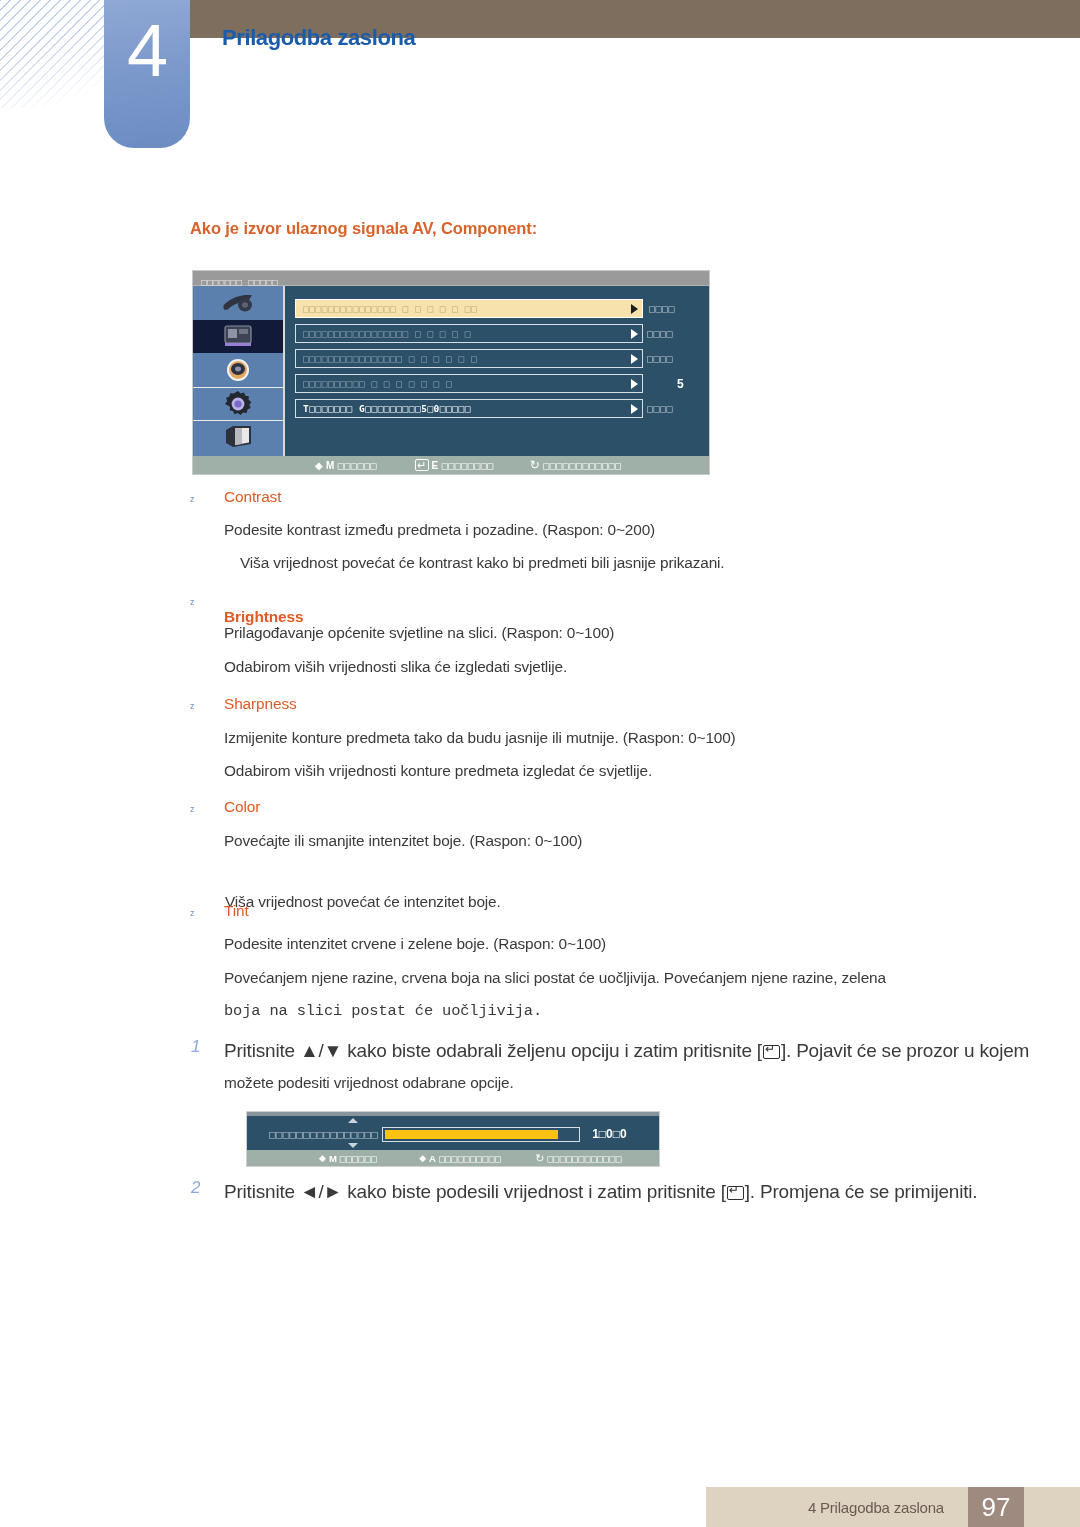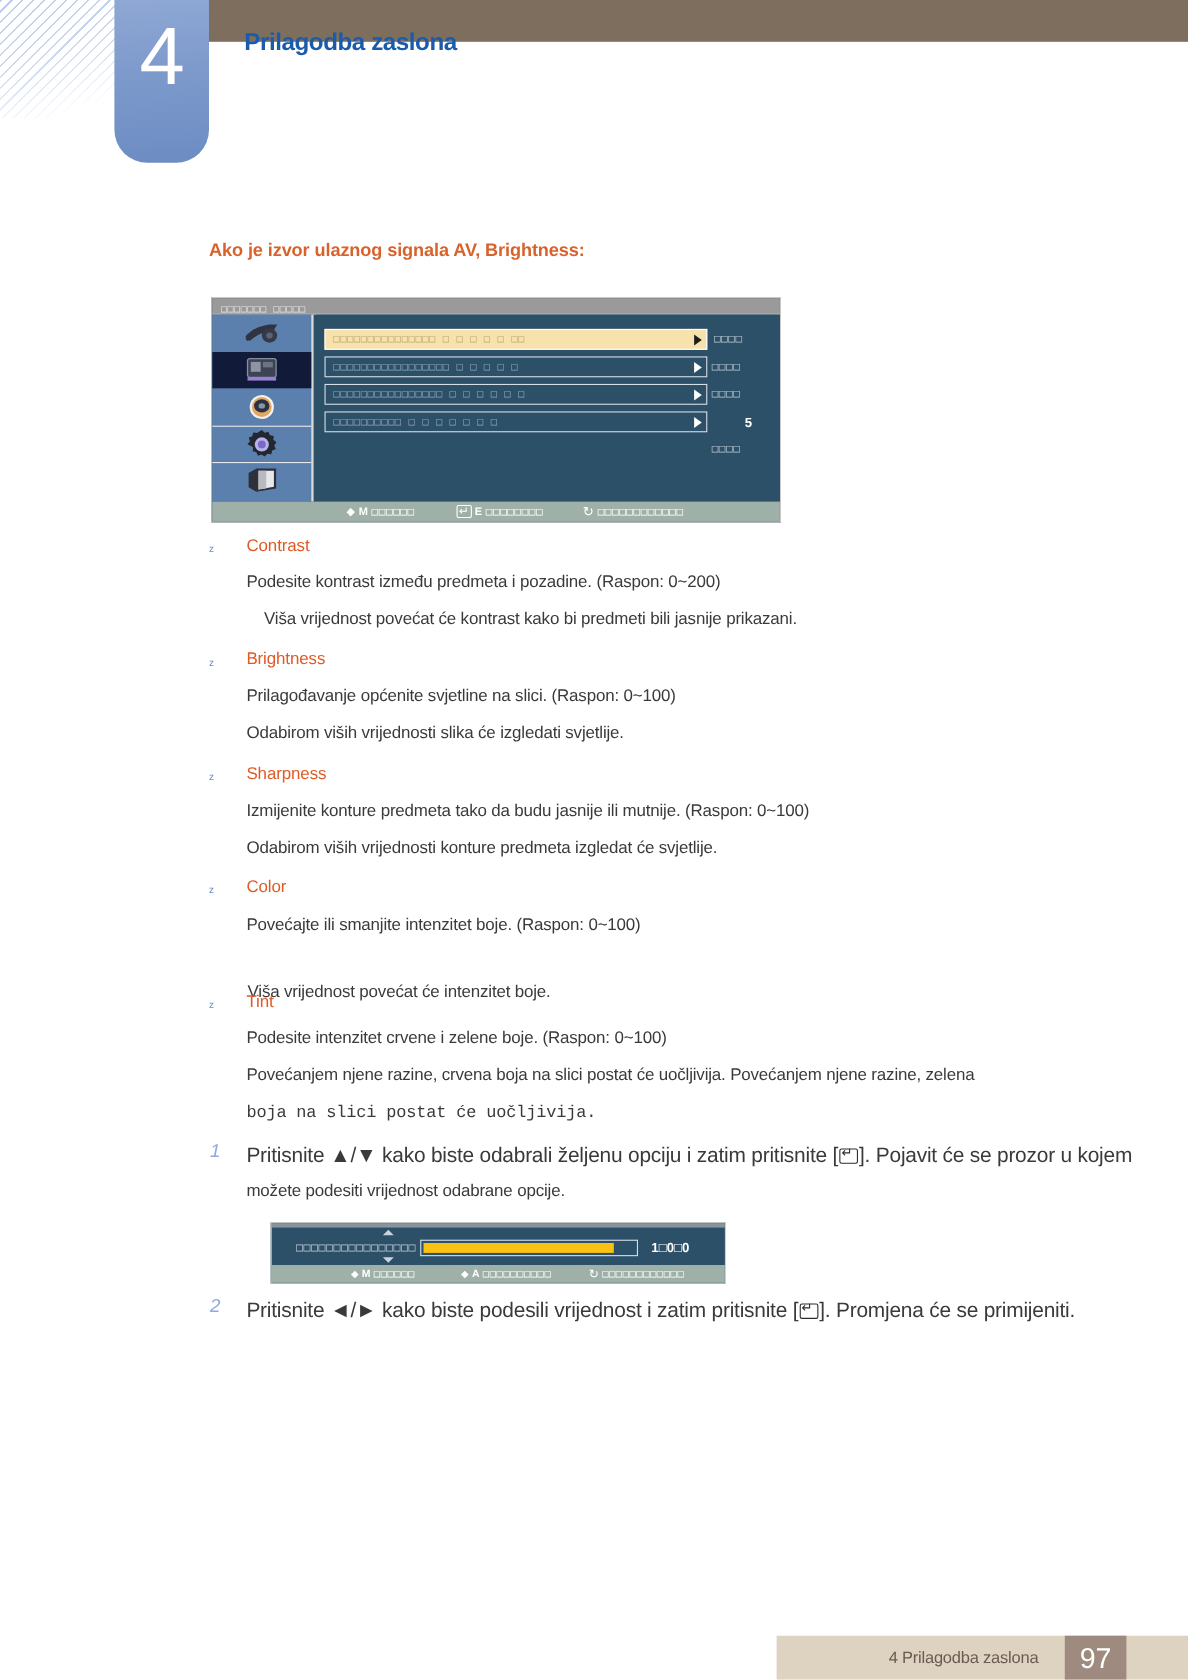--- a/index.html
+++ b/index.html
@@ -178,21 +178,21 @@
 </head>
 <body>
 
 <div class="hatch"></div>
 <div class="brownbar"></div>
 <div class="chapter-tab">
   <div class="chapter-num">4</div>
 </div>
 <div class="chapter-title">Prilagodba zaslona</div>
 
-<div class="section-head">Ako je izvor ulaznog signala AV, Brightness:</div>
+<div class="section-head">Ako je izvor ulaznog signala AV, Component:</div>
 
 <div class="osd1">
 
   <div class="osd1-titlebar">
     <span class="tofu" style="font-size:9px;color:#e4e4e4;line-height:15px;">□□□□□□□ □□□□□</span>
   </div>
 
   <div class="osd1-sidebar">
 
     <div class="osd-ic">
@@ -258,20 +258,24 @@
       <span class="osd-arrow"></span>
     </div>
     <div class="osd-rowval tofu" style="top:67px;left:360px;">□□□□</div>
 
     <div class="osd-row" style="top:88px;">
       <span class="tofu" style="font-size:9.5px;color:#8fa3b6;">□□□□□□□□□□  □   □   □   □   □   □   □</span>
       <span class="osd-arrow"></span>
     </div>
     <div class="osd-rowval" style="top:91px;left:390px;font-size:12px;color:#ffffff;font-weight:bold;">5</div>
 
+    <div class="osd-row" style="top:113px;">
+      <span class="tofu" style="font-size:9.5px;color:#ffffff;font-weight:bold;">T□□□□□□□                      G□□□□□□□□□5□0□□□□□</span>
+      <span class="osd-arrow"></span>
+    </div>
     <div class="osd-rowval tofu" style="top:117px;left:360px;">□□□□</div>
   </div>
 
   <div class="osd1-bottombar">
     <div class="bb-item" style="margin-left:122px;">
       <span style="font-size:10px;">◆</span>
       <span class="bb-k">M</span>
       <span class="tofu">□□□□□□</span>
     </div>
     <div class="bb-item" style="margin-left:38px;">
@@ -285,21 +289,21 @@
     </div>
   </div>
 </div>
 
 <div class="bullet-z" style="top:494px;">z</div>
 <div class="bullet-label" style="top:488px;">Contrast</div>
 <div class="body-txt" style="left:224px;top:521px;">Podesite kontrast između predmeta i pozadine. (Raspon: 0~200)</div>
 <div class="body-txt" style="left:240px;top:554px;">Viša vrijednost povećat će kontrast kako bi predmeti bili jasnije prikazani.</div>
 
 <div class="bullet-z" style="top:597px;">z</div>
-<div class="bullet-label" style="top:591px;">Brightness</div>
+<div class="bullet-label" style="top:608px;font-weight:bold;">Brightness</div>
 <div class="body-txt" style="left:224px;top:624px;">Prilagođavanje općenite svjetline na slici. (Raspon: 0~100)</div>
 <div class="body-txt" style="left:224px;top:658px;">Odabirom viših vrijednosti slika će izgledati svjetlije.</div>
 
 <div class="bullet-z" style="top:701px;">z</div>
 <div class="bullet-label" style="top:695px;">Sharpness</div>
 <div class="body-txt" style="left:224px;top:729px;">Izmijenite konture predmeta tako da budu jasnije ili mutnije. (Raspon: 0~100)</div>
 <div class="body-txt" style="left:224px;top:762px;">Odabirom viših vrijednosti konture predmeta izgledat će svjetlije.</div>
 
 <div class="bullet-z" style="top:804px;">z</div>
 <div class="bullet-label" style="top:798px;">Color</div>

